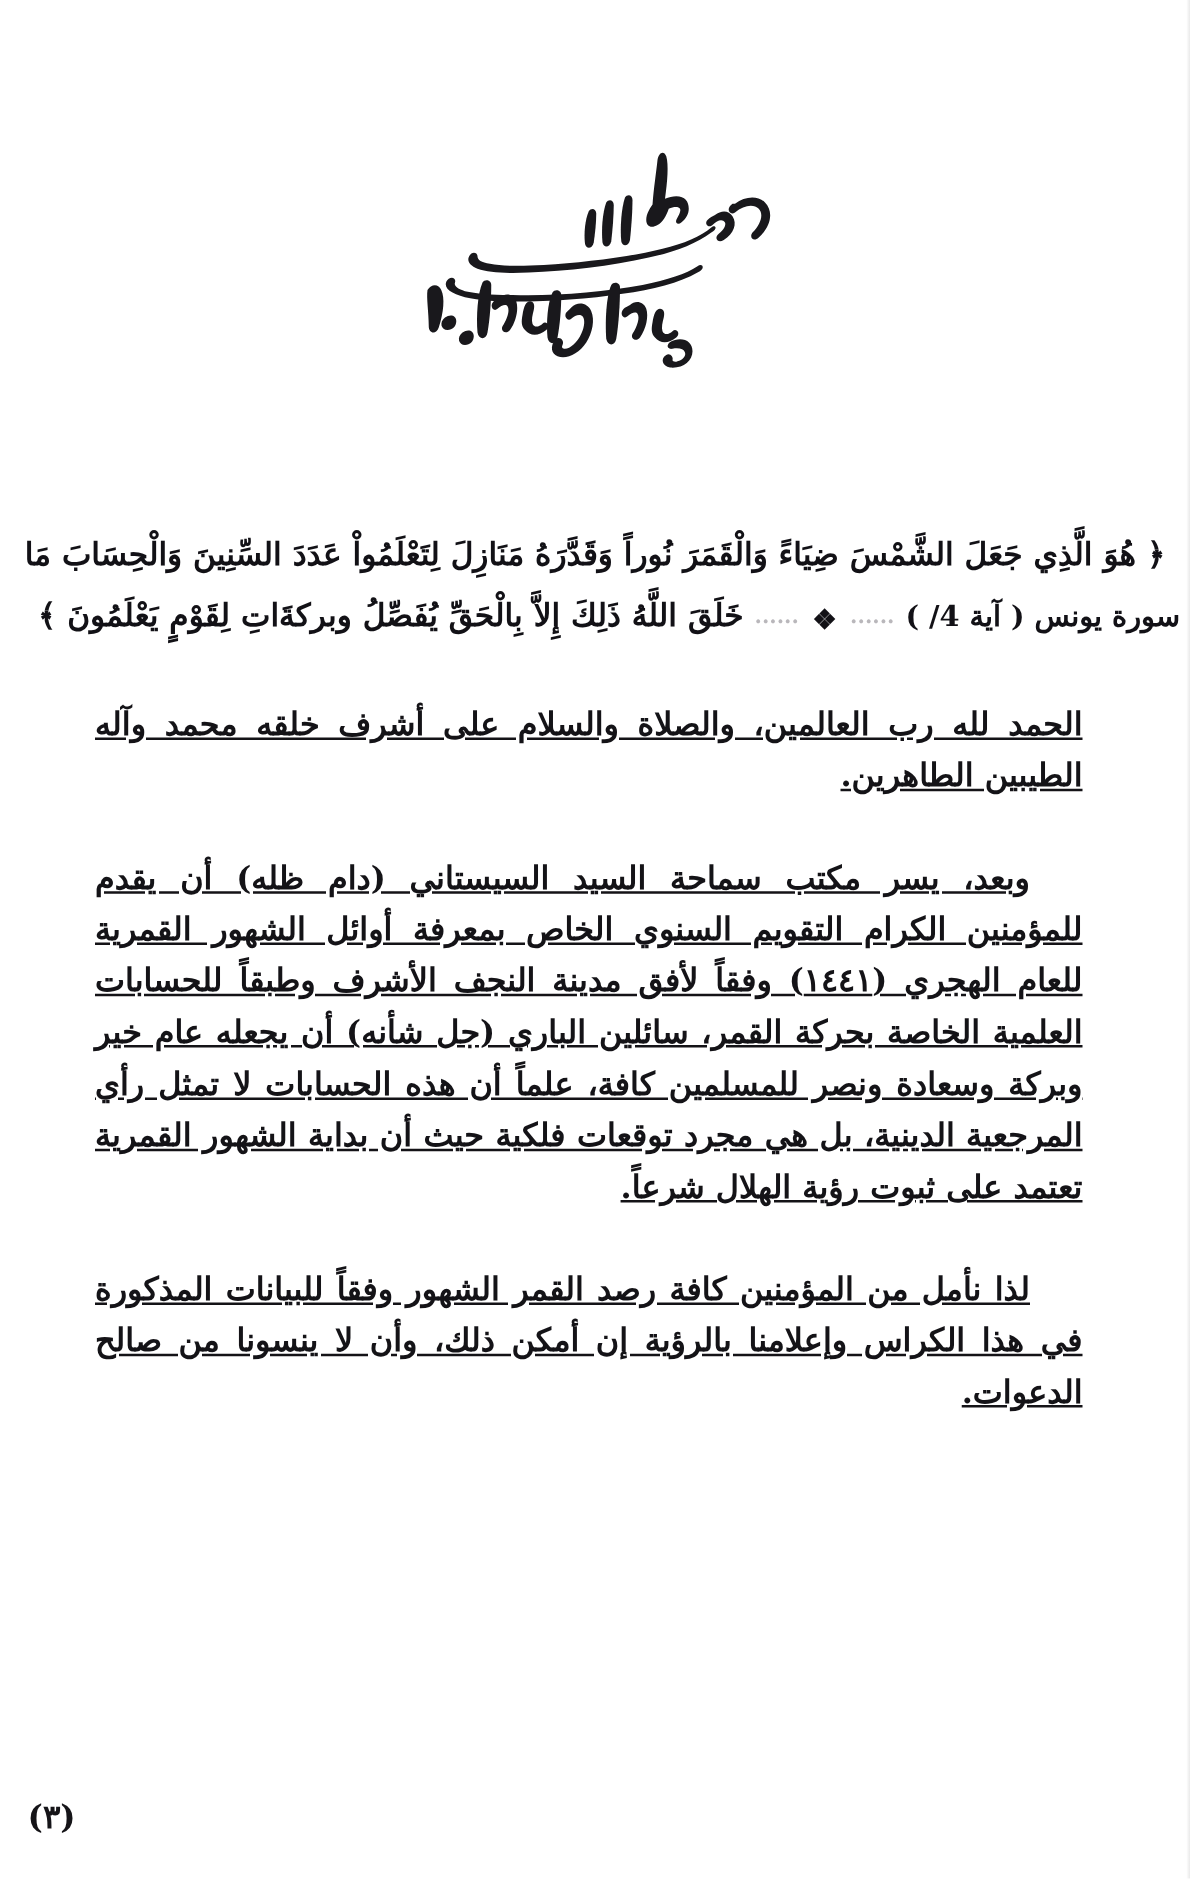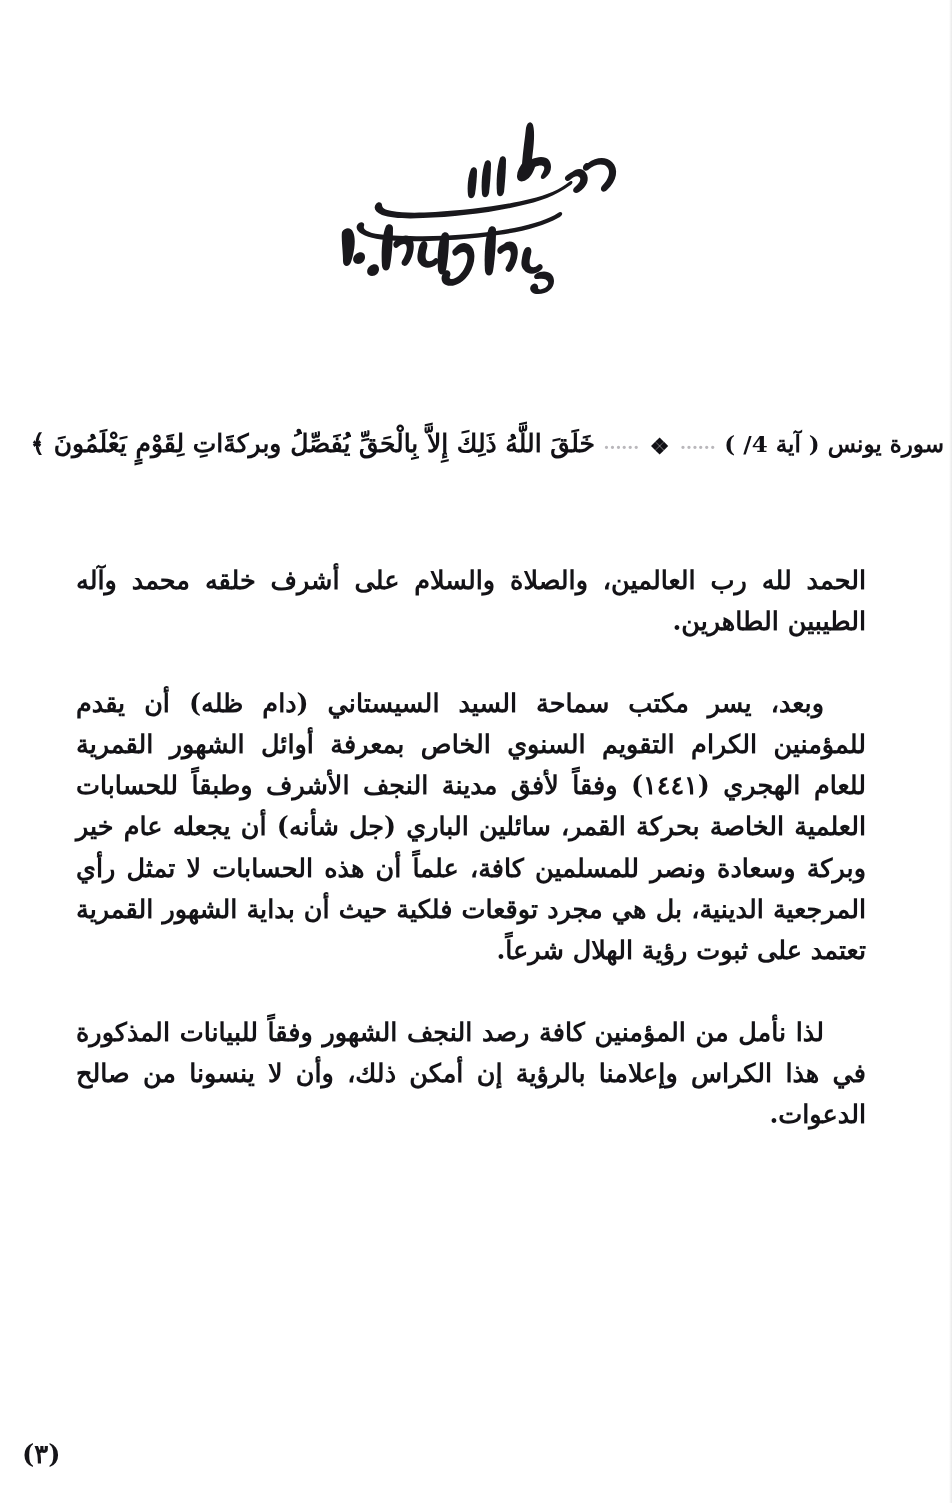--- a/index.html
+++ b/index.html
@@ -89,20 +89,21 @@
     text-justify: inter-word;
     font-family: "DejaVu Serif", "Liberation Serif", serif;
     font-weight: 700;
     font-size: 25.5px;
     line-height: 1.62;
     color: #141317;
   }
   .body-block p {
     margin: 0 0 4px 0;
     text-align: justify;
+    text-decoration: underline;
   }
   .body-block p.indented {
     text-indent: 42px;
     margin-top: 40px;
   }
   .body-block p:last-child {
     margin-bottom: 0;
   }
   
   .page-number {
@@ -160,31 +161,32 @@
         <path d="M30 148 c4 -3 9 -2 9 3 c0 4 -3 7 -7 7 c-5 0 -7 -6 -2 -10z"></path>
         <path d="M44 160 c4 -3 9 -2 9 3 c0 4 -3 7 -7 7 c-5 0 -7 -6 -2 -10z"></path>
         <path d="M16 126 c3 -5 9 -5 11 0 c3 6 2 18 -2 30 c-2 6 -8 5 -8 -1 c0 -11 -2 -23 -1 -29z"></path>
 
         <path d="M214 166 c8 -2 14 2 14 9 c0 8 -8 14 -18 13 c-6 -1 -8 -7 -3 -10 c3 -2 6 2 5 4 c0 1 2 2 4 1 c4 -1 7 -4 6 -7 c-1 -3 -5 -4 -10 -3 c-5 1 -6 -5 2 -7z"></path>
       </g>
     </svg>
   </div>
 
   <div class="verse">
+    <span class="vline line1">﴿ هُوَ الَّذِي جَعَلَ الشَّمْسَ ضِيَاءً وَالْقَمَرَ نُوراً وَقَدَّرَهُ مَنَازِلَ لِتَعْلَمُواْ عَدَدَ السِّنِينَ وَالْحِسَابَ مَا</span>
     <span class="vline line2">
       <span class="ref">سورة يونس ( آية 4/ )</span>
       <span class="dots">......</span>
       <span class="ornament">❖</span>
       <span class="dots">......</span>
       <span>خَلَقَ اللَّهُ ذَلِكَ إِلاَّ بِالْحَقِّ يُفَصِّلُ وبركةَاتِ لِقَوْمٍ يَعْلَمُونَ ﴾</span>
     </span>
   </div>
 
   <div class="body-block">
     <p>الحمد لله رب العالمين، والصلاة والسلام على أشرف خلقه محمد وآله الطيبين الطاهرين.</p>
     <p class="indented">وبعد، يسر مكتب سماحة السيد السيستاني (دام ظله) أن يقدم للمؤمنين الكرام التقويم السنوي الخاص بمعرفة أوائل الشهور القمرية للعام الهجري (١٤٤١) وفقاً لأفق مدينة النجف الأشرف وطبقاً للحسابات العلمية الخاصة بحركة القمر، سائلين الباري (جل شأنه) أن يجعله عام خير وبركة وسعادة  ونصر للمسلمين كافة، علماً أن هذه الحسابات لا تمثل رأي المرجعية الدينية، بل هي مجرد توقعات فلكية حيث أن بداية الشهور القمرية تعتمد على ثبوت رؤية الهلال شرعاً.</p>
-    <p class="indented">لذا نأمل من المؤمنين كافة رصد النجف الشهور وفقاً للبيانات المذكورة في هذا الكراس وإعلامنا بالرؤية إن أمكن ذلك، وأن لا ينسونا من صالح الدعوات.</p>
+    <p class="indented">لذا نأمل من المؤمنين كافة رصد القمر الشهور وفقاً للبيانات المذكورة في هذا الكراس وإعلامنا بالرؤية إن أمكن ذلك، وأن لا ينسونا من صالح الدعوات.</p>
   </div>
 
   <div class="page-number">(٣)</div>
 
   <div class="scan-edge"></div>
 </div>
 
 </body></html>

